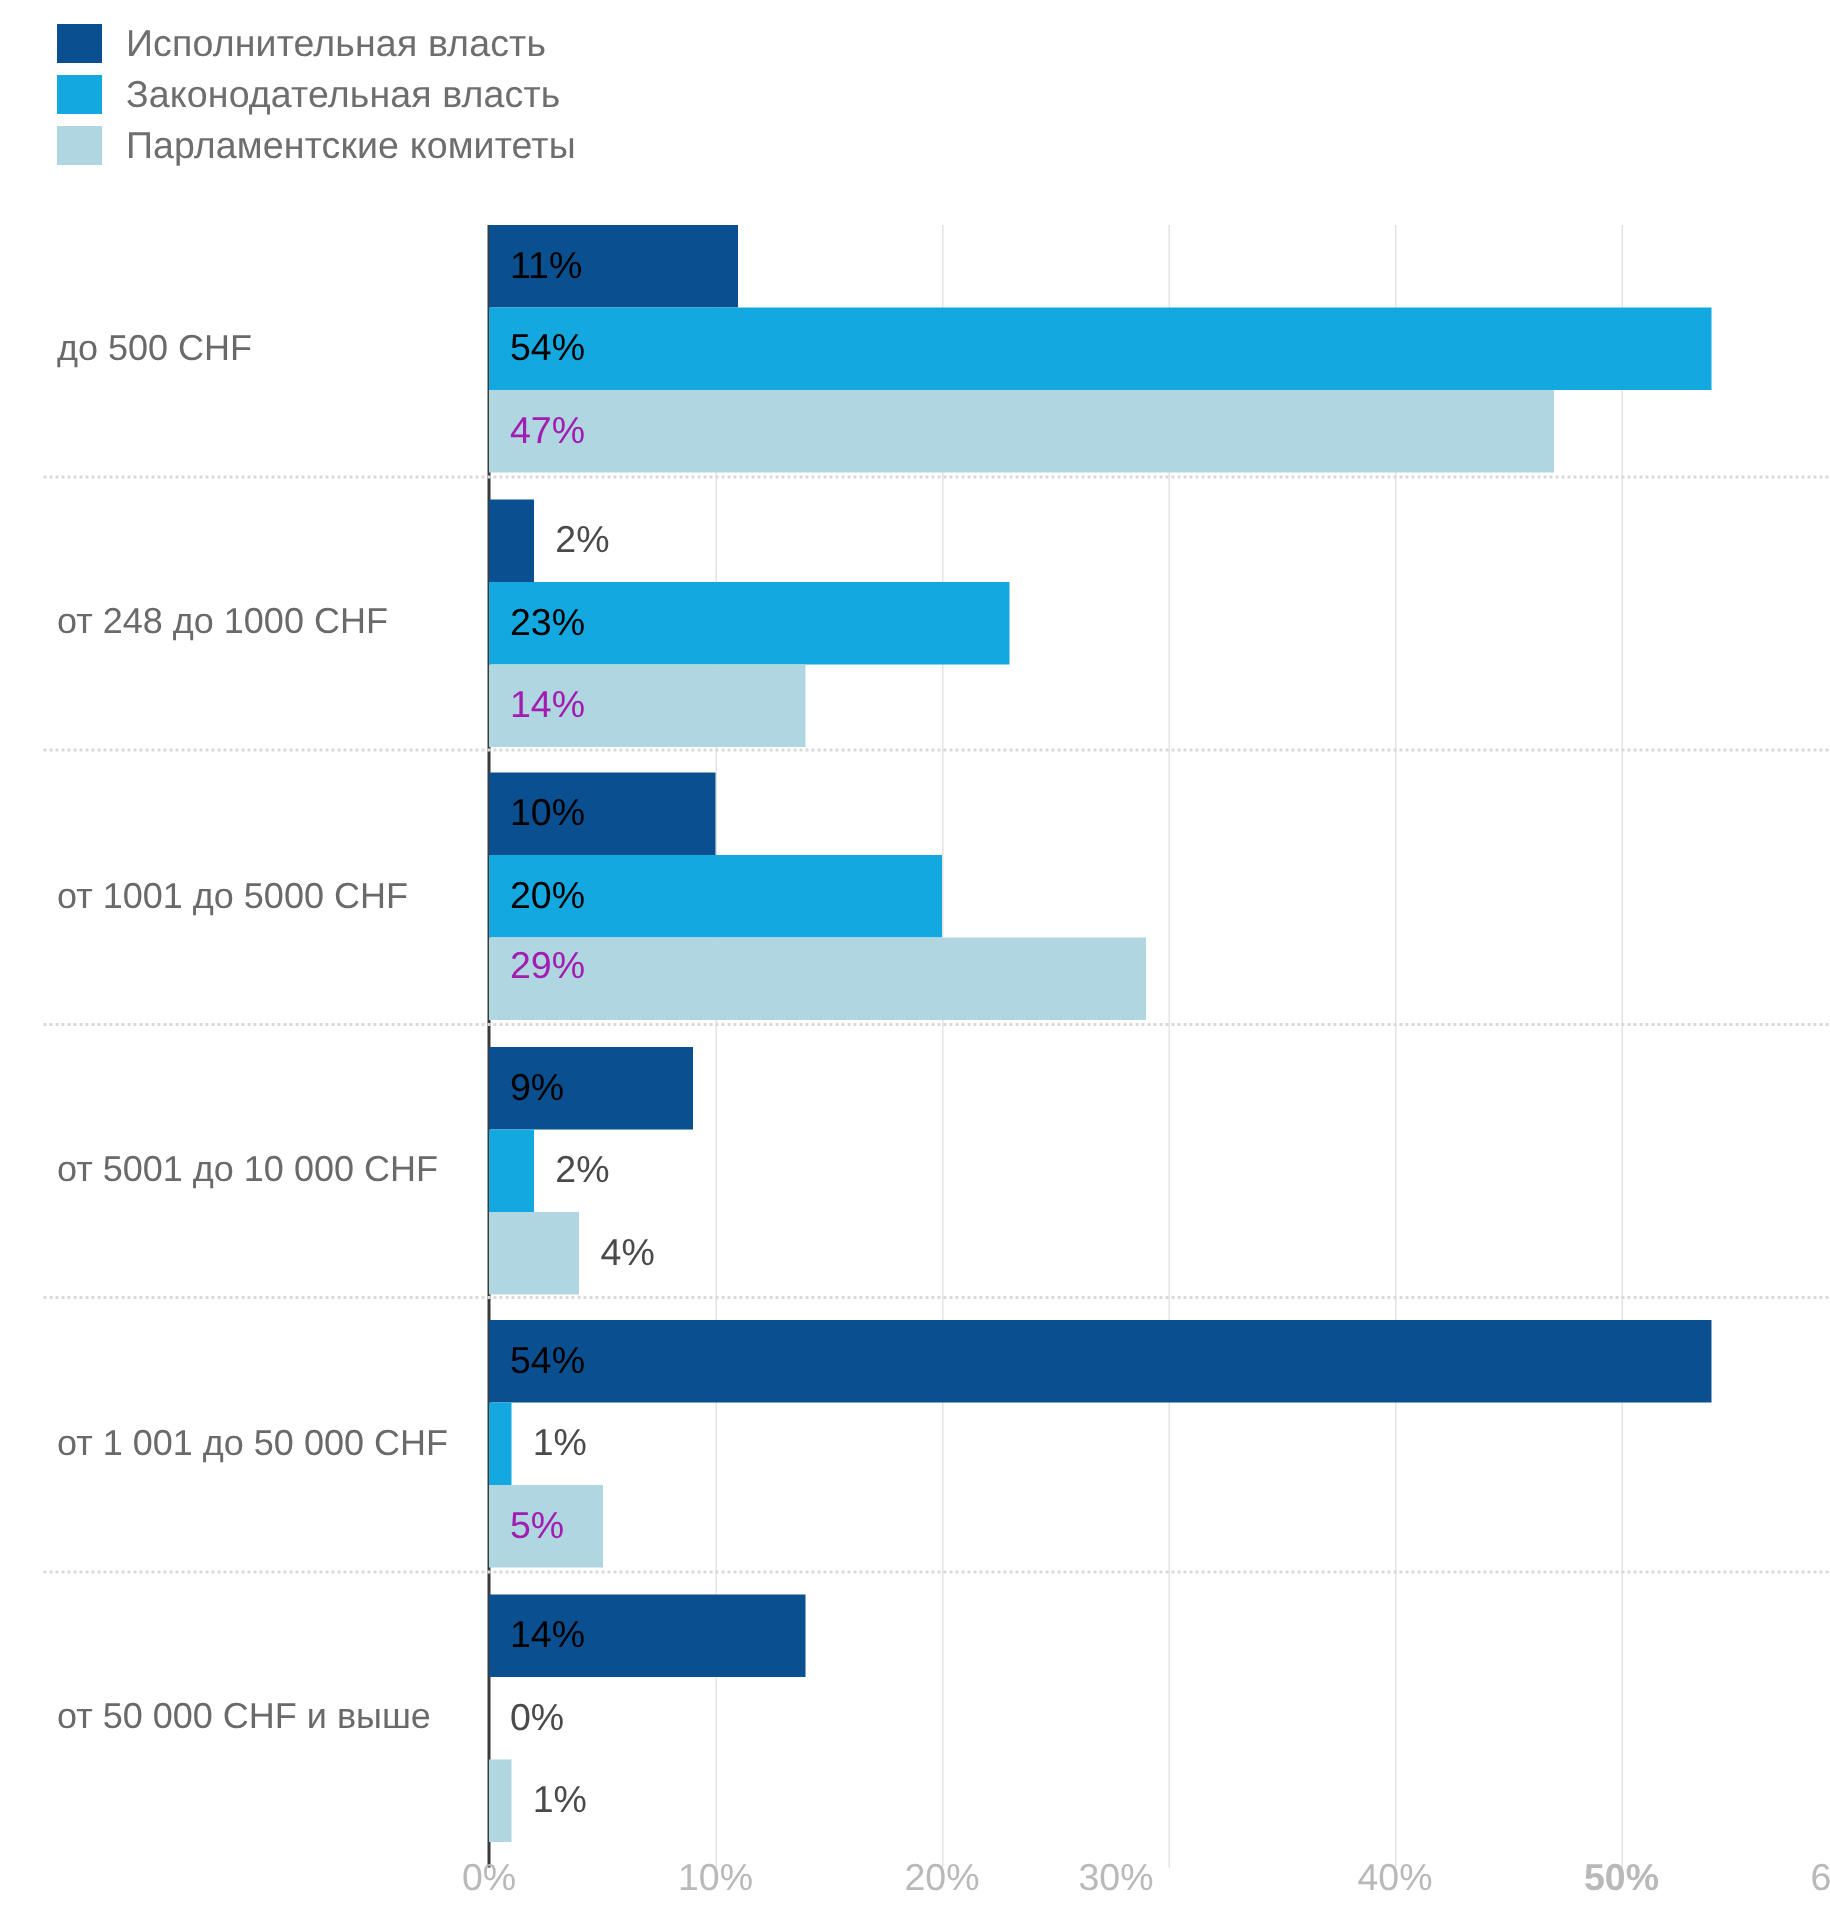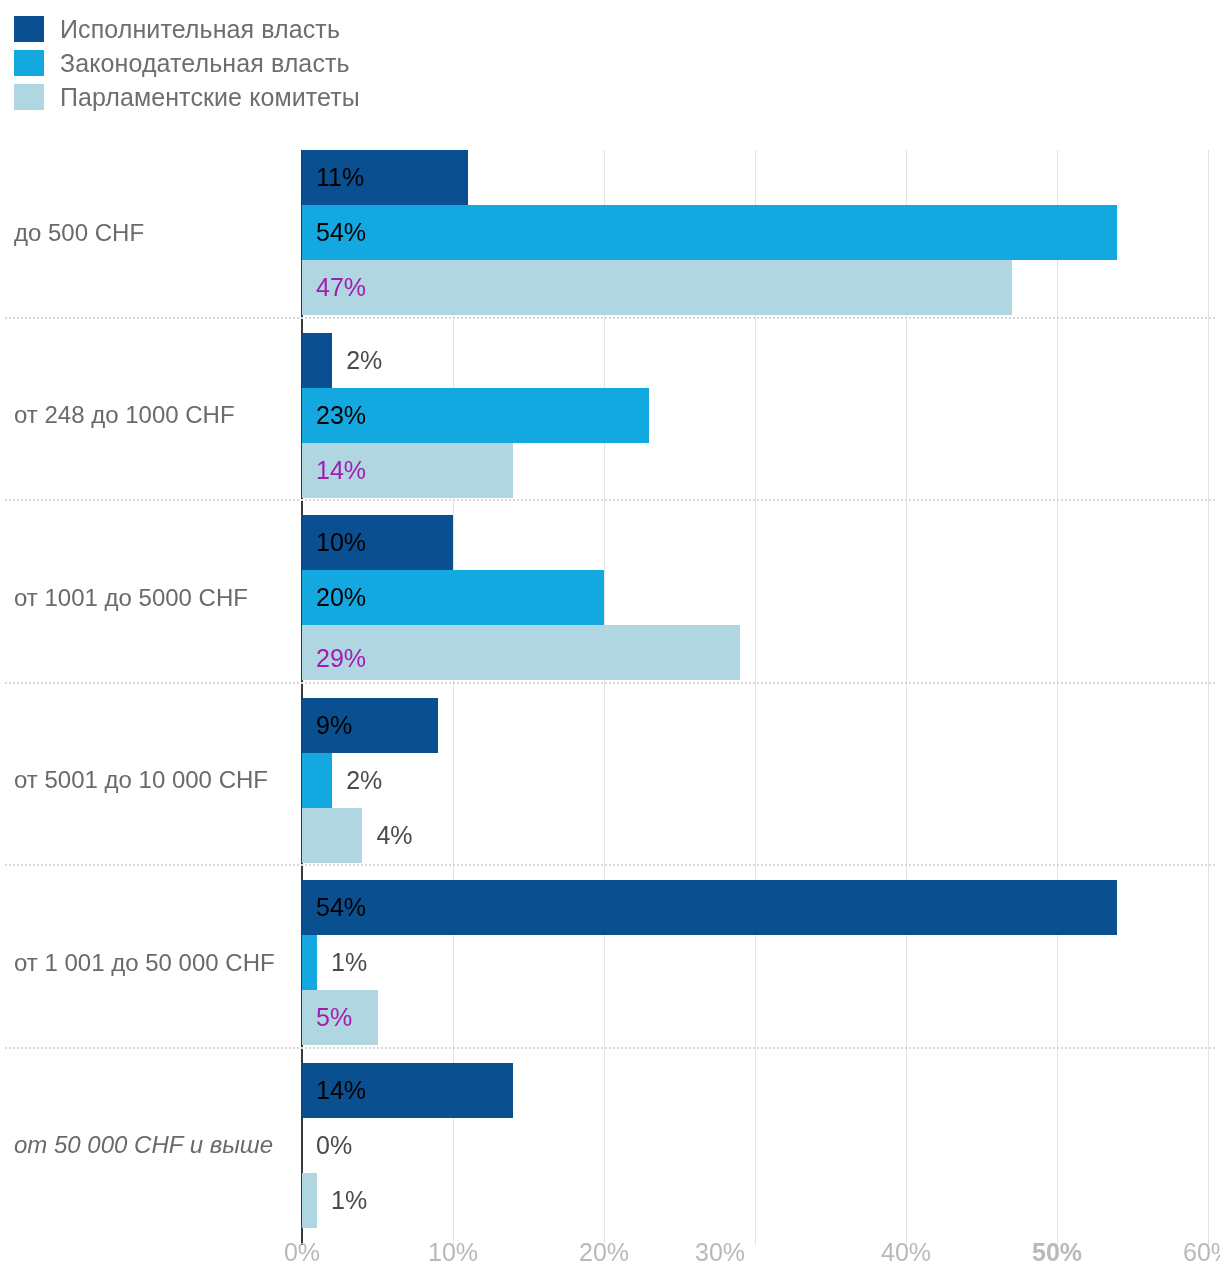--- a/index.html
+++ b/index.html
@@ -1,21 +1,21 @@
 <!DOCTYPE html>
 <html><head>
 <meta charset="utf-8">
 <style>
   html,body{margin:0;padding:0;}
   body{
     width:1220px;height:1284px;background:#ffffff;
     font-family:"Liberation Sans","DejaVu Sans",sans-serif;
     overflow:hidden;position:relative;
   }
-  #chart-root{position:absolute;inset:0;}
+  #chart-root{position:absolute;inset:0;margin-left:24px;}
 
   
   .legend{position:absolute;left:14px;top:12px;}
   .legend-row{display:flex;align-items:center;height:34px;}
   .legend-swatch{width:30px;height:26px;flex:0 0 auto;}
   .legend-label{
     margin-left:16px;font-size:25px;color:#6e6e6e;
     letter-spacing:.1px;white-space:nowrap;line-height:1;
   }
 
@@ -99,21 +99,21 @@
         <div class="bar-value v-in-dark" style="top: 110px; left: 316px;">14%</div>
       </div>
       <div class="sep" style="top: 499px;"></div>
       <div class="group" style="top: 515px; height: 182.5px;">
         <div class="cat-label" style="top: 70.5px;">от 1001 до 5000 CHF</div>
         <div class="bar" style="left: 302px; top: 0px; width: 151px; background: rgb(10, 79, 143);"></div>
         <div class="bar-value v-in" style="top: 0px; left: 316px;">10%</div>
         <div class="bar" style="left: 302px; top: 55px; width: 302px; background: rgb(19, 168, 224);"></div>
         <div class="bar-value v-in" style="top: 55px; left: 316px;">20%</div>
         <div class="bar" style="left: 302px; top: 110px; width: 437.9px; background: rgb(176, 214, 226);"></div>
-        <div class="bar-value v-in-dark" style="top: 116px; left: 316px;">29%</div>
+        <div class="bar-value v-in-dark" style="top: 102px; left: 316px;">29%</div>
       </div>
       <div class="sep" style="top: 681.5px;"></div>
       <div class="group" style="top: 697.5px; height: 182.5px;">
         <div class="cat-label" style="top: 70.5px;">от 5001 до 10 000 CHF</div>
         <div class="bar" style="left: 302px; top: 0px; width: 135.9px; background: rgb(10, 79, 143);"></div>
         <div class="bar-value v-in" style="top: 0px; left: 316px;">9%</div>
         <div class="bar" style="left: 302px; top: 55px; width: 30.2px; background: rgb(19, 168, 224);"></div>
         <div class="bar-value v-out" style="top: 55px; left: 346.2px;">2%</div>
         <div class="bar" style="left: 302px; top: 110px; width: 60.4px; background: rgb(176, 214, 226);"></div>
         <div class="bar-value v-out" style="top: 110px; left: 376.4px;">4%</div>
@@ -123,21 +123,21 @@
         <div class="cat-label" style="top: 70.5px;">от 1 001 до 50 000 CHF</div>
         <div class="bar" style="left: 302px; top: 0px; width: 815.4px; background: rgb(10, 79, 143);"></div>
         <div class="bar-value v-in" style="top: 0px; left: 316px;">54%</div>
         <div class="bar" style="left: 302px; top: 55px; width: 15.1px; background: rgb(19, 168, 224);"></div>
         <div class="bar-value v-out" style="top: 55px; left: 331.1px;">1%</div>
         <div class="bar" style="left: 302px; top: 110px; width: 75.5px; background: rgb(176, 214, 226);"></div>
         <div class="bar-value v-in-dark" style="top: 110px; left: 316px;">5%</div>
       </div>
       <div class="sep" style="top: 1046.5px;"></div>
       <div class="group" style="top: 1062.5px; height: 182.5px;">
-        <div class="cat-label" style="top: 70.5px; font-style: italic;">от 50 000 CHF и выше</div>
+        <div class="cat-label" style="top: 70.5px;">от 50 000 CHF и выше</div>
         <div class="bar" style="left: 302px; top: 0px; width: 211.4px; background: rgb(10, 79, 143);"></div>
         <div class="bar-value v-in" style="top: 0px; left: 316px;">14%</div>
         <div class="bar-value v-out" style="top: 55px; left: 316px;">0%</div>
         <div class="bar" style="left: 302px; top: 110px; width: 15.1px; background: rgb(176, 214, 226);"></div>
         <div class="bar-value v-out" style="top: 110px; left: 331.1px;">1%</div>
       </div>
       <div class="xtick" style="left: 302px;">0%</div>
       <div class="xtick" style="left: 453px;">10%</div>
       <div class="xtick" style="left: 604px;">20%</div>
       <div class="xtick" style="left: 720px;">30%</div>

